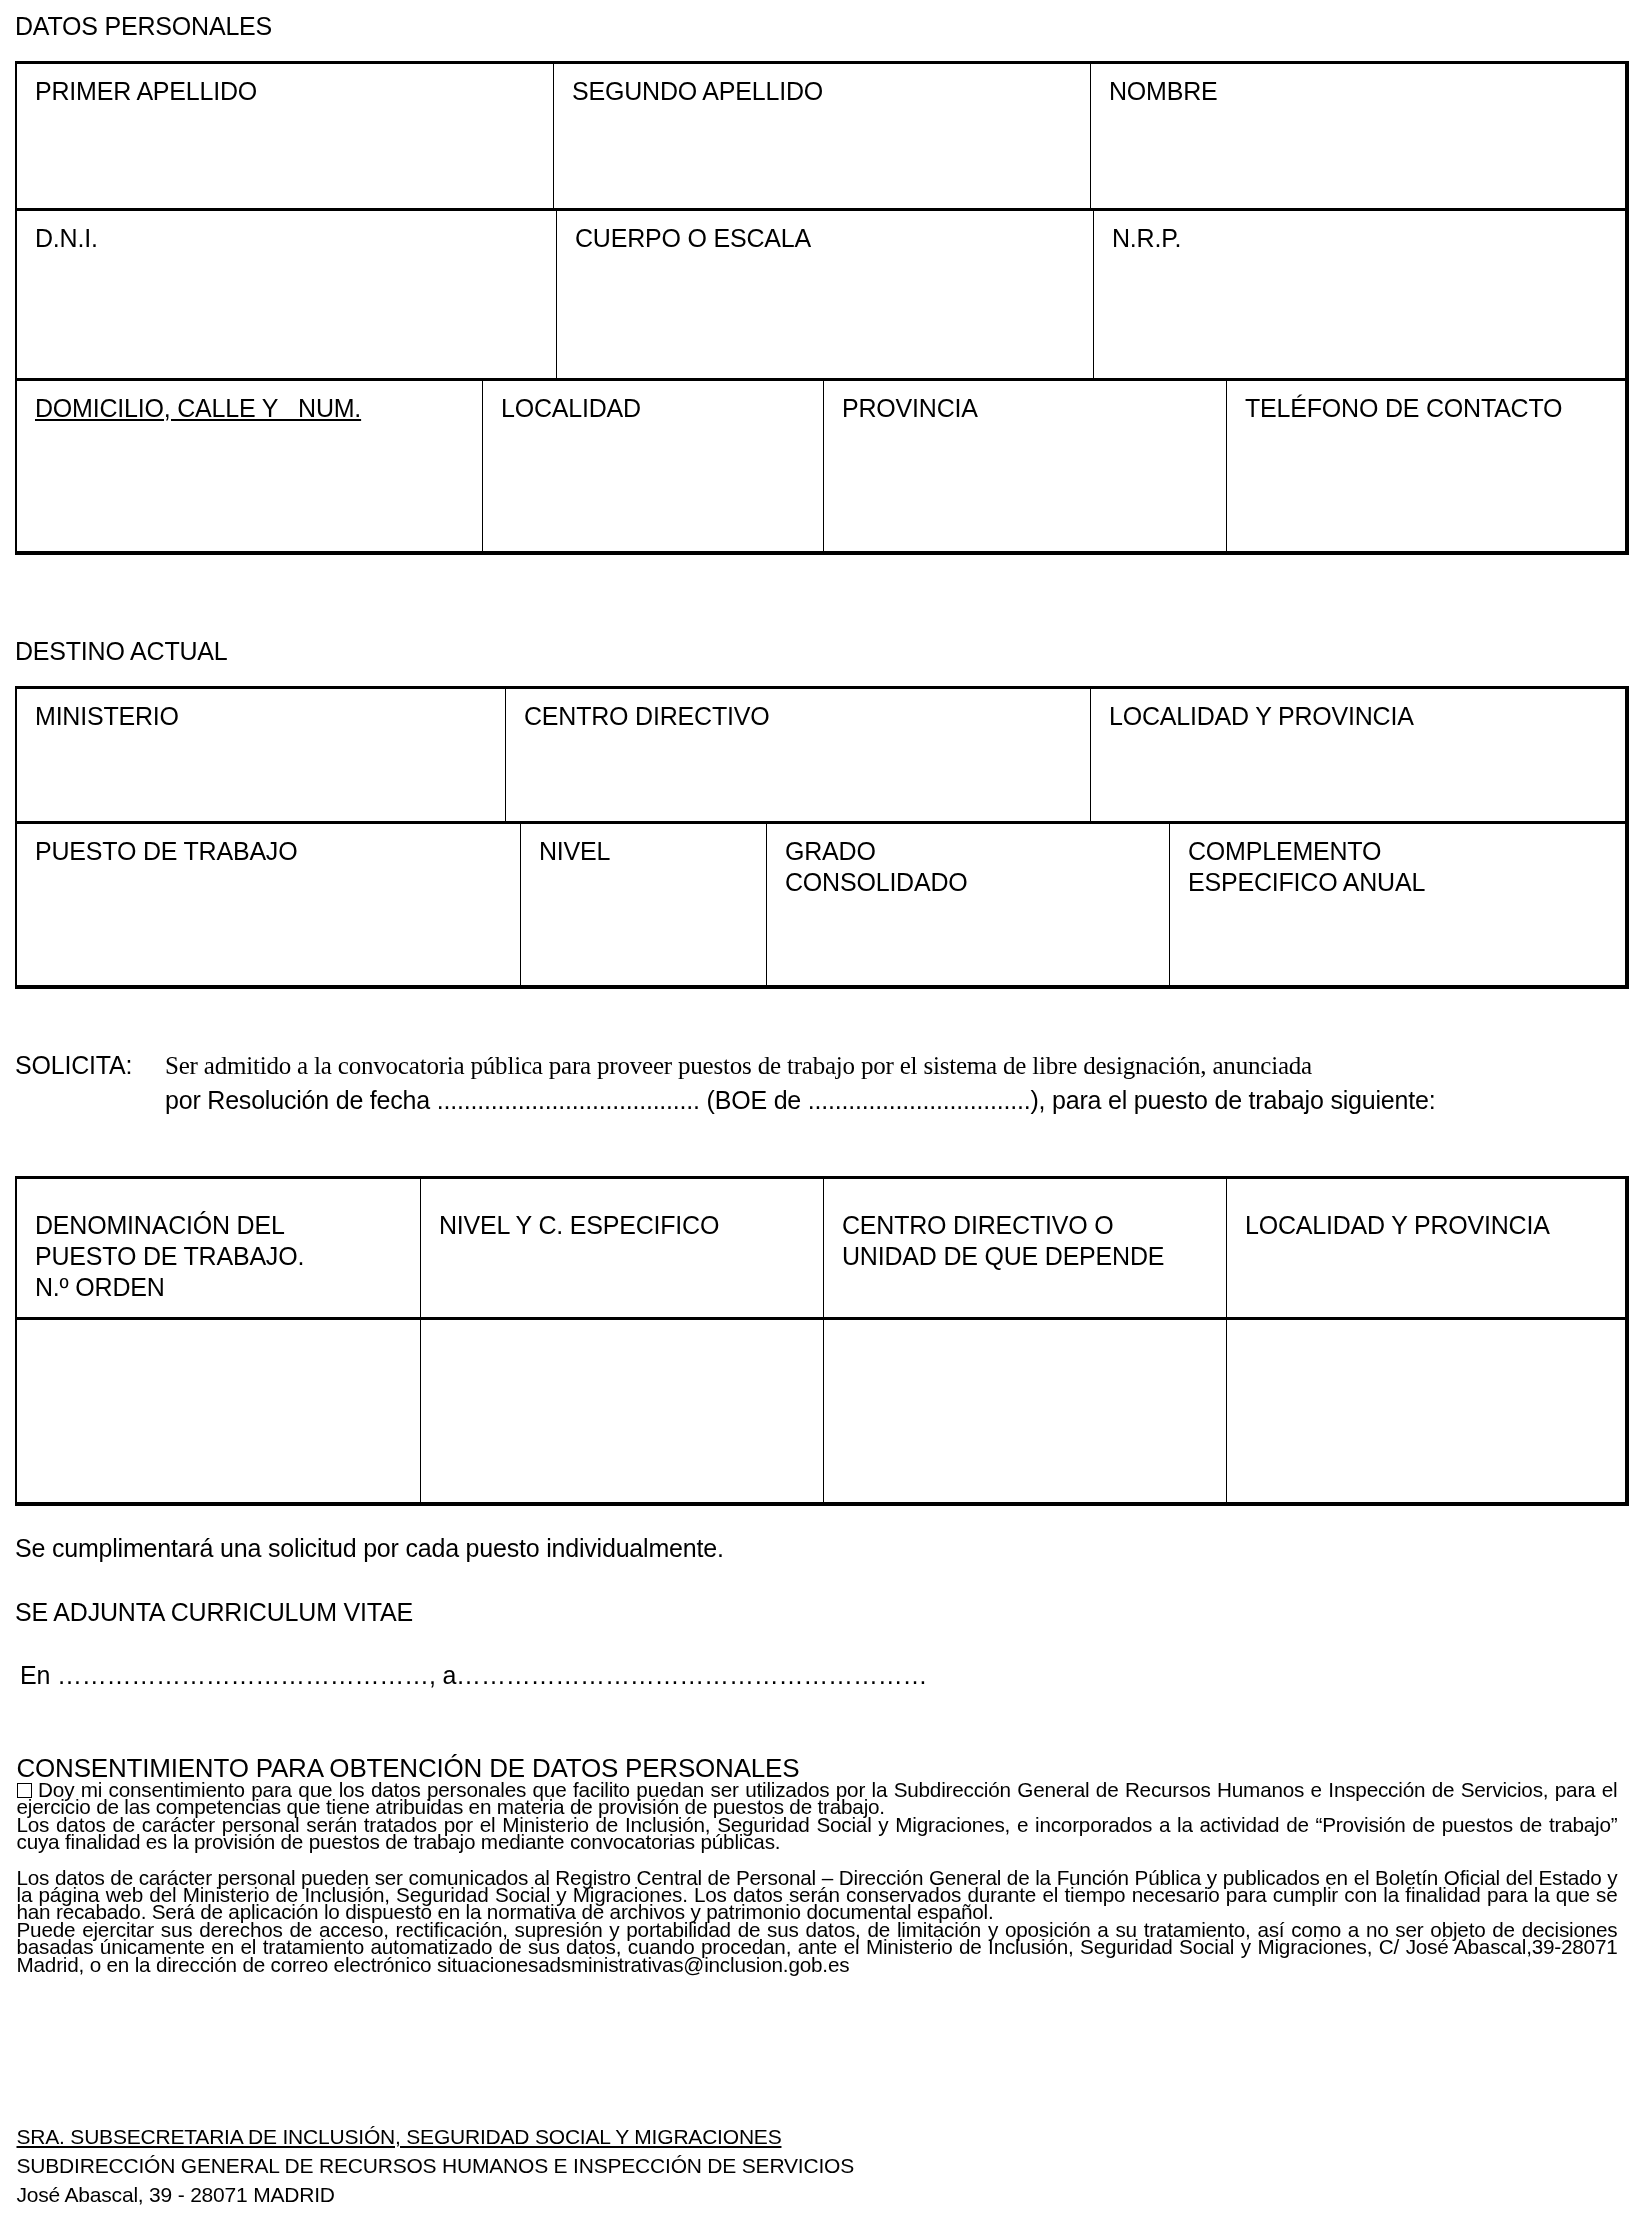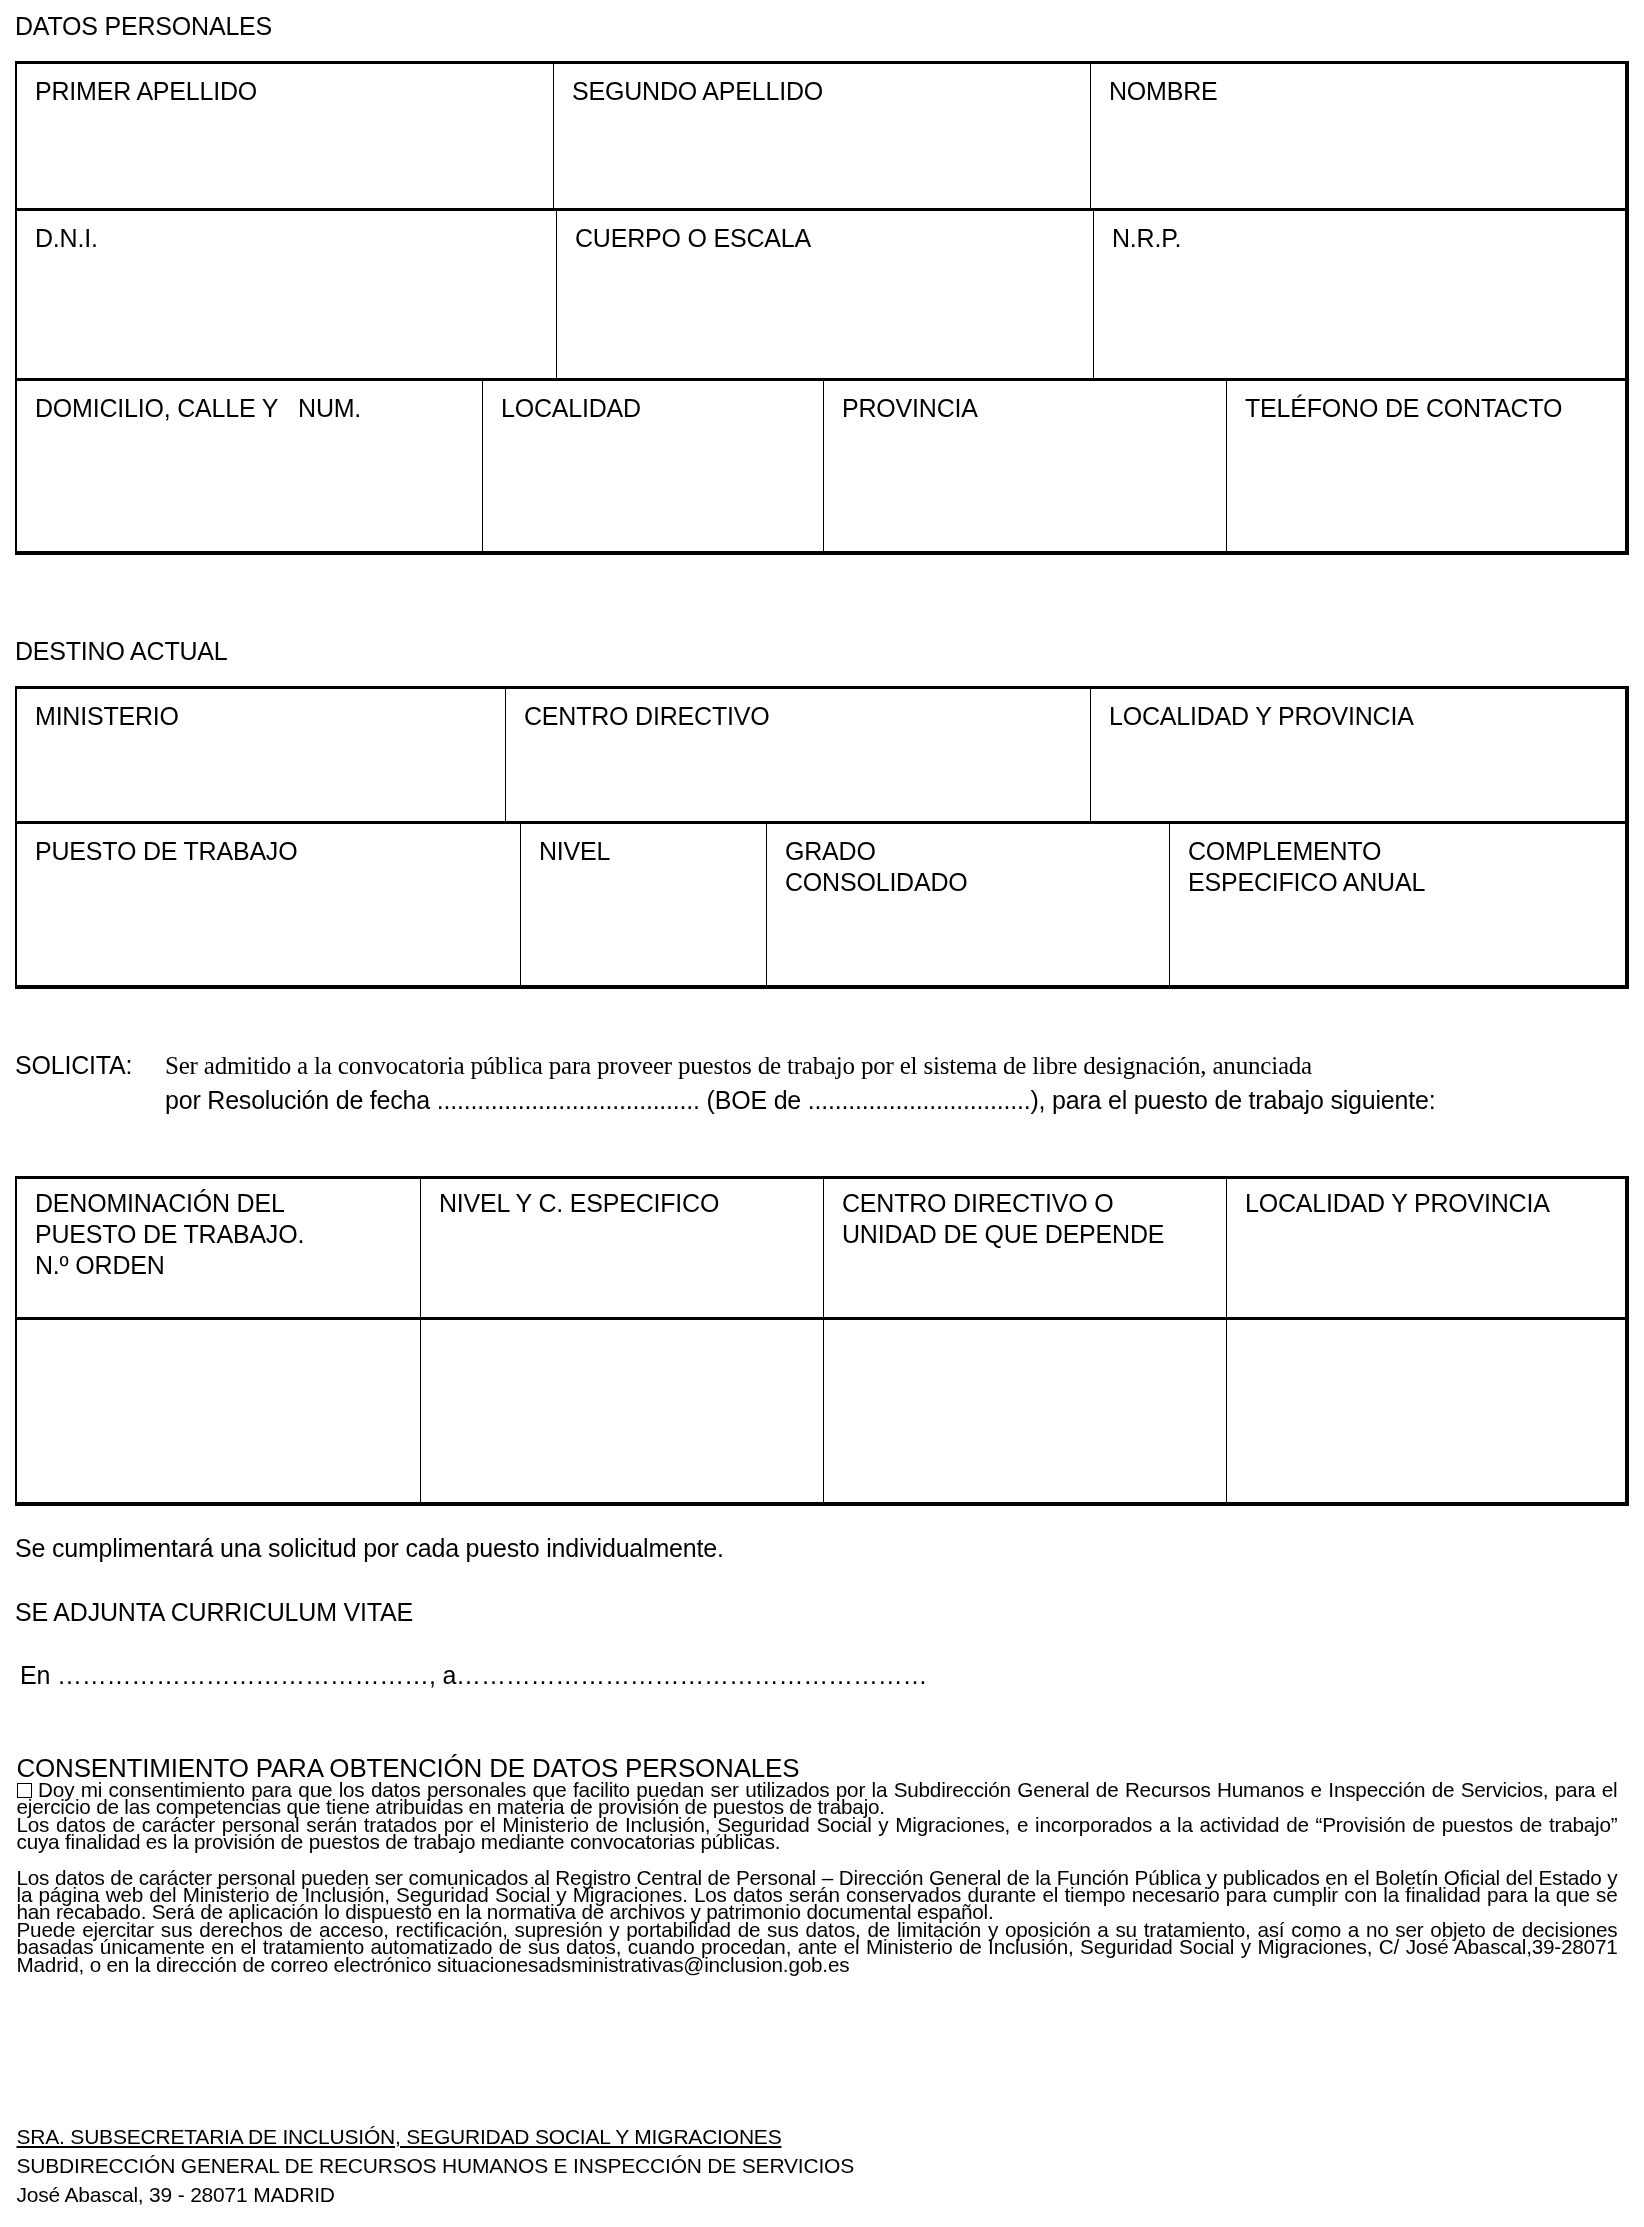--- a/index.html
+++ b/index.html
@@ -16,21 +16,21 @@
   .cell { position: relative; box-sizing: border-box; border-right: 1.7px solid #000; padding: 11.6px 0 0 18px; font-size: 25px; line-height: 31px; letter-spacing: -0.2px; }
   .cell:last-child { border-right: none; }
   .cell .lbl { display: block; white-space: pre-line; }
   .cell .field { position: absolute; left: 0; right: 0; bottom: 0; top: 50px; background: transparent; border: none; outline: none; }
 
   .solicita { font-size: 25px; line-height: 35px; letter-spacing: -0.2px; }
   .solicita .head { position: absolute; left: 15px; top: 1048px; white-space: nowrap; }
   .solicita .line1 { position: absolute; left: 165px; top: 1048px; white-space: nowrap; font-family: Liberation Serif, serif; }
   .solicita .line2 { position: absolute; left: 165px; top: 1083px; white-space: nowrap; }
 
-  .t3 .cell { padding-top: 9px; }
+  .t3 .cell { padding-top: 31px; }
   .body-text { font-size: 25px; letter-spacing: -0.2px; white-space: nowrap; }
 
   .consent { position: absolute; left: 16.5px; width: 1601px; font-size: 20.7px; line-height: 17.4px; letter-spacing: -0.2px; text-align: justify; }
   .consent p { margin: 0; }
   .consent .heading { font-size: 26px; line-height: 25px; text-align: left; letter-spacing: -0.2px; }
   .consent .checkbox { display: inline-block; width: 15px; height: 15px; border: 1.2px solid #000; vertical-align: -0.8px; margin-right: 6.6px; box-sizing: border-box; cursor: pointer; }
   .consent .gap { height: 18px; }
 
   .addr { position: absolute; left: 16.5px; font-size: 21px; line-height: 29px; letter-spacing: -0.2px; white-space: nowrap; }
 </style>
@@ -62,21 +62,21 @@
     <div class="cell" style="width:537px;">
       <span class="lbl">CUERPO O ESCALA</span>
       <input class="field" value="" style="">
     </div>
     <div class="cell" style="flex:1;">
       <span class="lbl">N.R.P.</span>
       <input class="field" value="" style="">
     </div>
   </div>
   <div class="row last" style="height:174px;">
-    <div class="cell" style="width:466px;">
+    <div class="cell" style="width:466px;text-decoration:underline;">
       <span class="lbl" style="white-space:pre;">DOMICILIO, CALLE Y   NUM.</span>
       <input class="field" value="" style="">
     </div>
     <div class="cell" style="width:341px;">
       <span class="lbl">LOCALIDAD</span>
       <input class="field" value="" style="">
     </div>
     <div class="cell" style="width:403px;">
       <span class="lbl">PROVINCIA</span>
       <input class="field" value="" style="">

